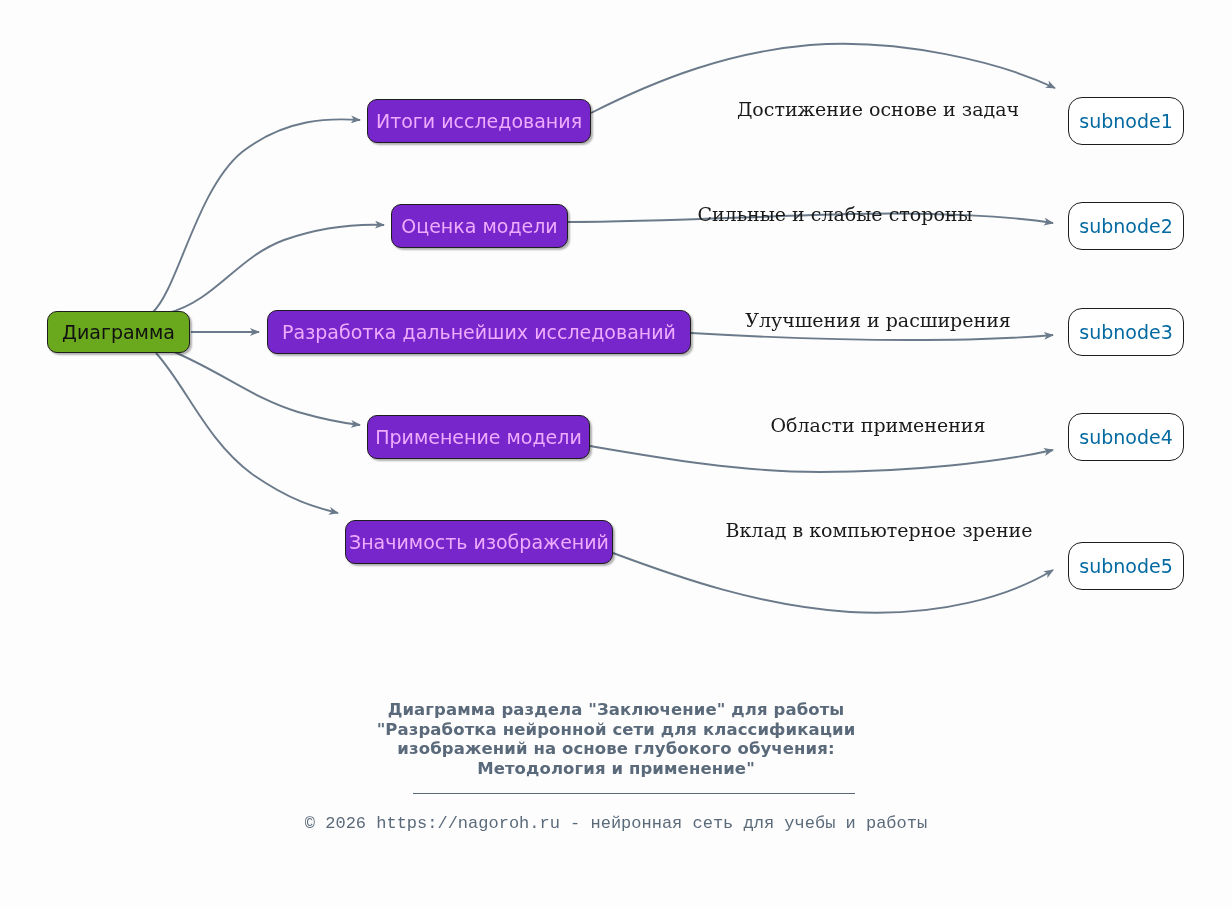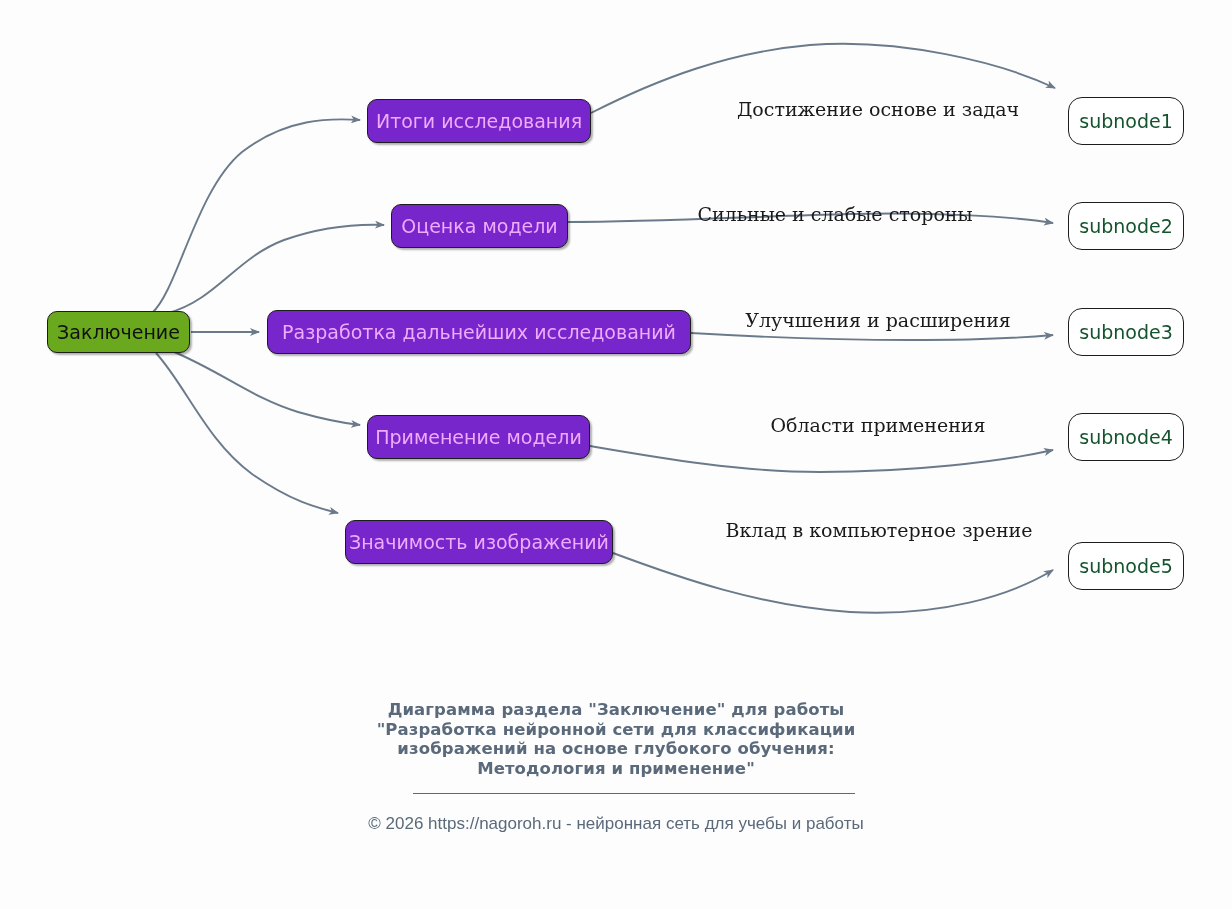--- a/index.html
+++ b/index.html
@@ -58,21 +58,21 @@
     border-radius: 10px;
     color: #f0abfc;
     font-size: 19px;
     box-shadow: 2px 2px 2px rgba(0,0,0,0.30);
   }
 
   .node-leaf {
     background: #ffffff;
     border: 1.8px solid #1d1d1d;
     border-radius: 14px;
-    color: #14532d;
+    color: #0369a1;
     font-size: 19px;
   }
 
   .edge-label {
     position: absolute;
     font-family: "DejaVu Serif", "Liberation Serif", serif;
     font-size: 19px;
     color: #1a1a1a;
     white-space: nowrap;
     text-align: center;
@@ -104,21 +104,21 @@
     height: 1px;
     background: #5a6a7b;
   }
 
   #footer-line {
     position: absolute;
     left: 0;
     top: 813px;
     width: 1232px;
     text-align: center;
-    font-family: Liberation Sans, sans-serif;
+    font-family: Liberation Mono, monospace;
     font-size: 17px;
     color: #5a6a7b;
     line-height: 22px;
   }
 </style>
 </head>
 <body>
 
 <div id="diagram-canvas">
 
@@ -139,21 +139,21 @@
 
       <path d="M591,113 C660,78 730,52 810,45 C900,38 1000,62 1055,88"></path>
       <path d="M568,222 C660,222 760,216 850,214 C930,212 1010,216 1053,223"></path>
       <path d="M691,333 C760,337 840,340 910,340 C980,340 1020,338 1053,335"></path>
       <path d="M590,446 C660,458 740,472 820,472 C910,472 1000,462 1053,450"></path>
       <path d="M613,553 C680,578 760,606 850,612 C940,617 1010,596 1053,570"></path>
     </g>
   </svg>
 
   <div class="node node-root" style="left:47px; top:311px; width:143px; height:42px;">
-    <span>Заключение</span>
+    <span>Диаграмма</span>
   </div>
 
   <div class="node node-branch" style="left:367px; top:99px; width:224px; height:44px;">
     <span>Итоги исследования</span>
   </div>
   <div class="edge-label" style="left:878px; top:100px;">Достижение основе и задач</div>
   <div class="node node-leaf" style="left:1068px; top:97px; width:116px; height:48px;">
     <span>subnode1</span>
   </div>
 

